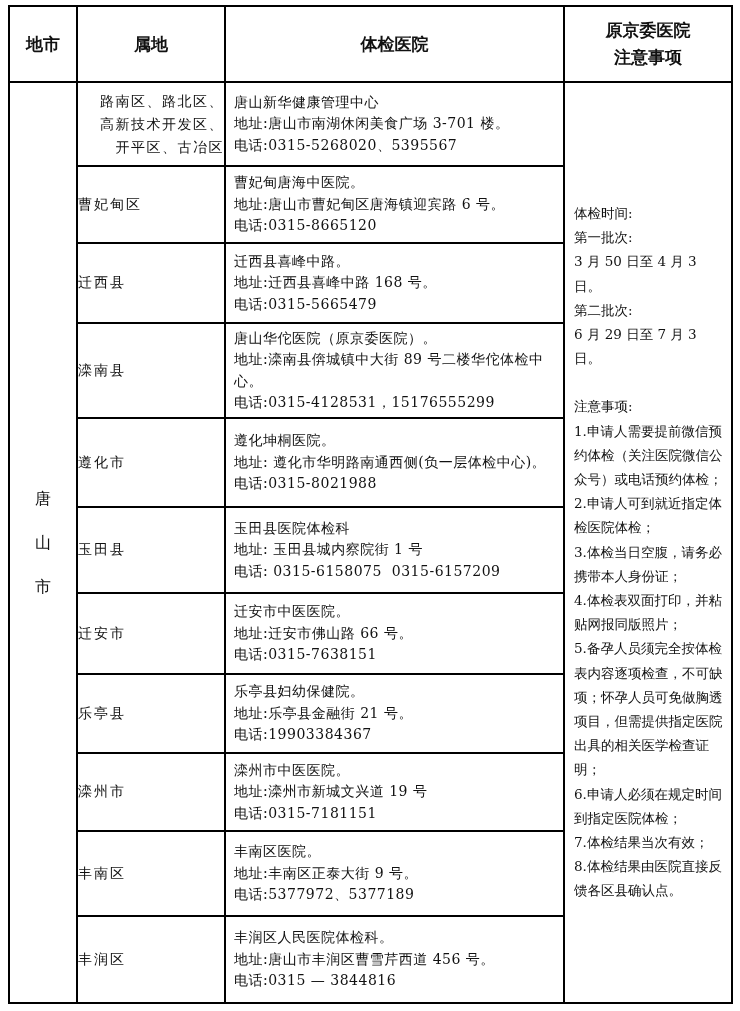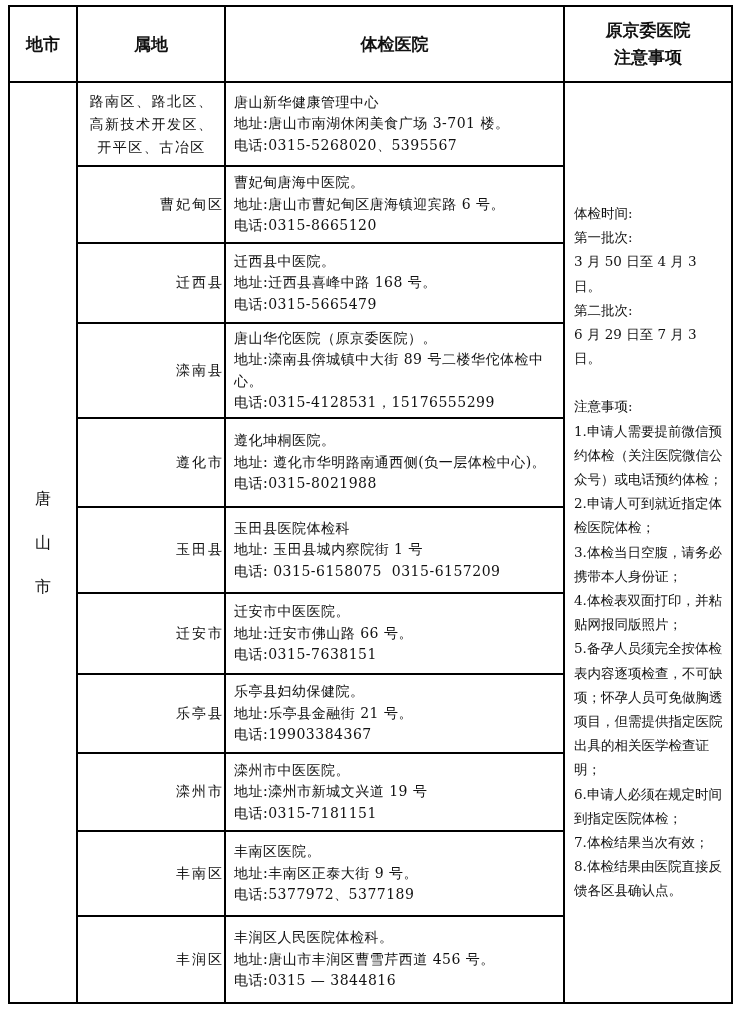--- a/index.html
+++ b/index.html
@@ -5,22 +5,22 @@
   html, body { margin: 0; padding: 0; background: #ffffff; }
   body { width: 740px; height: 1011px; position: relative; overflow: hidden;
          font-family: "DejaVu Serif", "Liberation Serif", serif; color: #111; }
   .tbl { position: absolute; left: 8px; top: 5px; width: 723px; height: 995px;
          border-collapse: collapse; table-layout: fixed; }
   .tbl td, .tbl th { border: 2px solid #000; padding: 0; }
   .tbl th { font-family: "DejaVu Sans", "Liberation Sans", sans-serif; font-weight: bold;
             font-size: 17px; text-align: center; vertical-align: middle; line-height: 27px; }
   .city { text-align: center; vertical-align: middle; font-size: 16px; }
   .city span { display: block; line-height: 44px; }
-  .region { text-align: right; vertical-align: middle; font-size: 14px; letter-spacing: 2px; }
-  .region.multi { text-align: center; padding-left: 1px; line-height: 23px; letter-spacing: 1.5px; font-family: Liberation Serif, serif; }
+  .region { text-align: left; vertical-align: middle; font-size: 14px; letter-spacing: 2px; }
+  .region.multi { text-align: right; padding-left: 1px; line-height: 23px; letter-spacing: 1.5px; font-family: Liberation Serif, serif; }
   .hosp { vertical-align: middle; padding-left: 8px !important; font-size: 14px; line-height: 21.5px;
           letter-spacing: 0.5px; }
   .hosp div { white-space: nowrap; }
   .hosp div.wrap { white-space: normal; }
   .notes { vertical-align: top; padding: 0 6px 0 9px !important; font-size: 13.5px; line-height: 24.2px; }
   .notes .pad { height: 118px; }
   .notes .blank { height: 24px; }
 </style>
 </head>
 <body>
@@ -84,21 +84,21 @@
     <td class="hosp">
       <div>曹妃甸唐海中医院。</div>
       <div>地址:唐山市曹妃甸区唐海镇迎宾路 6 号。</div>
       <div>电话:0315-8665120</div>
     </td>
   </tr>
 
   <tr style="height:80px">
     <td class="region">迁西县</td>
     <td class="hosp">
-      <div>迁西县中医院。</div>
+      <div>迁西县喜峰中路。</div>
       <div>地址:迁西县喜峰中路 168 号。</div>
       <div>电话:0315-5665479</div>
     </td>
   </tr>
 
   <tr style="height:95px">
     <td class="region">滦南县</td>
     <td class="hosp">
       <div>唐山华佗医院（原京委医院）。</div>
       <div class="wrap">地址:滦南县倴城镇中大街 89 号二楼华佗体检中心。</div>

